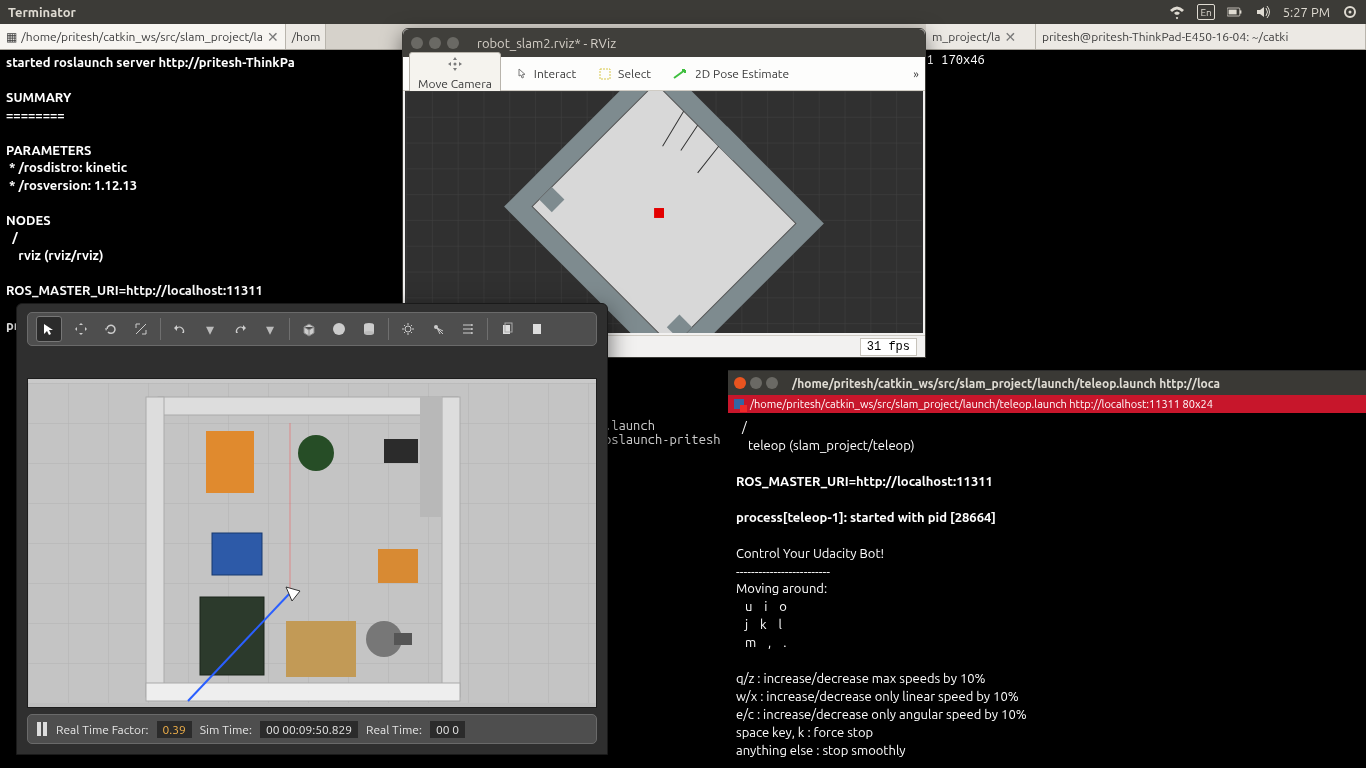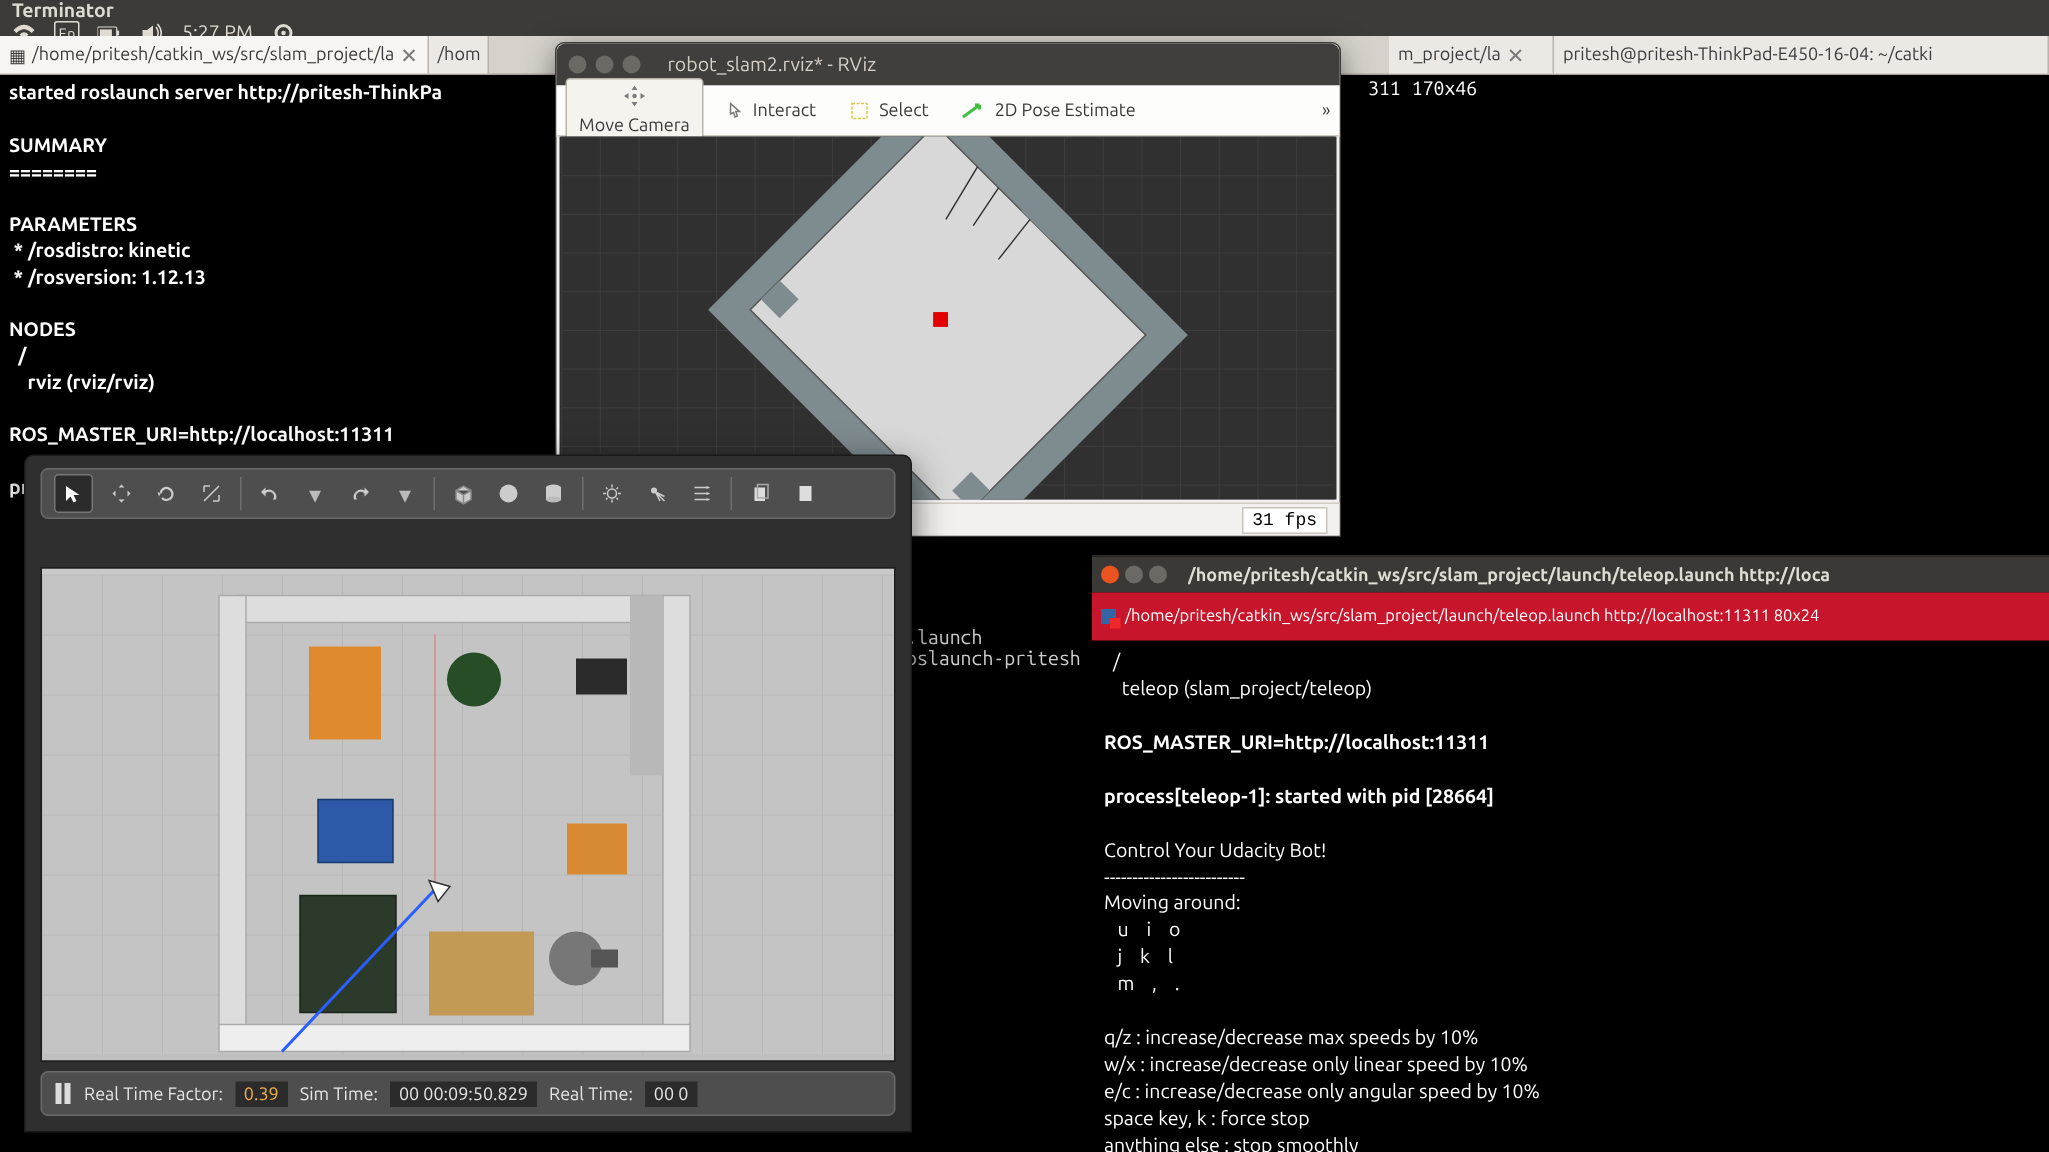--- a/index.html
+++ b/index.html
@@ -1,40 +1,40 @@
 <!DOCTYPE html>
 <html><head>
 <meta charset="utf-8">
 <style>
 * { margin:0; padding:0; box-sizing:border-box; font-family:"Ubuntu",sans-serif; }
 html,body { width:1366px; height:768px; background:#2c2c2c; overflow:hidden; position:relative; }
 .mono { font-family:"Ubuntu Mono","DejaVu Sans Mono",monospace; }
 
 
 .menubar { position:absolute; top:0; left:0; right:0; height:24px; background:#3c3b37;
-  color:#dfdbd2; display:flex; padding:0 8px; font-size:13px; font-weight:bold;flex-direction:column; }
+  color:#dfdbd2; display:flex; align-items:center; padding:0 8px; font-size:13px; font-weight:bold; }
 .menubar .spacer { flex:1; }
 .menubar .tray { display:flex; align-items:center; gap:12px; font-weight:normal; }
 .tray-icon { display:inline-flex; width:16px; height:16px; align-items:center; justify-content:center; }
 
 
 .tabs { position:absolute; top:24px; left:0; right:0; height:26px; background:#d6d2cb;
   display:flex; align-items:stretch; font-size:12px; border-bottom:1px solid #a7a39b; }
 .tab { display:flex; align-items:center; padding:0 6px; border-right:1px solid #b9b5ad;
   background:#ece9e4; color:#3c3c3c; max-width:340px; white-space:nowrap; overflow:hidden;
   text-overflow:ellipsis; gap:4px; }
 .tab.active { background:#f7f5f1; }
 .tab .close { color:#7a7a7a; font-size:14px; }
 
 
 .termbody { position:absolute; top:50px; left:0; right:0; bottom:0; background:#000;
   color:#fff; font-size:13px; line-height:1.35; white-space:pre; padding:4px 6px; }
 
 
-.rviz { position:absolute; top:28px; left:370px; width:524px; height:330px;
+.rviz { position:absolute; top:28px; left:402px; width:524px; height:330px;
   background:#f2f1f0; border:1px solid #3c3b37; border-radius:6px 6px 0 0; box-shadow:0 6px 20px rgba(0,0,0,.5); }
 .rviz-titlebar { height:28px; background:#403f3b; color:#d5d0c8; display:flex; align-items:center;
   padding:0 8px; font-size:13px; border-radius:6px 6px 0 0; }
 .win-btn { width:12px; height:12px; border-radius:50%; background:#6a6964; margin-right:6px; }
 .rviz-toolbar { height:34px; background:#fdfdfc; border-bottom:1px solid #d0ccc4;
   display:flex; align-items:center; gap:4px; padding:0 6px; font-size:12px; color:#3a3a3a; }
 .rviz-btn { display:flex; align-items:center; gap:6px; padding:4px 8px; border:1px solid transparent;
   border-radius:3px; }
 .rviz-btn.act { border:1px solid #b8b4ac; background:#f5f3ee;flex-direction:column; }
 .rviz-view { position:absolute; top:62px; left:2px; right:2px; bottom:24px; background:#303030; }
@@ -62,21 +62,21 @@
 .gaz-box { background:#2b2b2b; padding:2px 6px; color:#f3b24a; }
 .gaz-box.time { color:#e5e5e5; }
 
 
 .teleop { position:absolute; top:370px; left:728px; right:0; bottom:0; background:#000;
   border-top:1px solid #2a2a2a; }
 .teleop-titlebar { height:24px; background:#3a3935; color:#e0ddd5; display:flex; align-items:center;
   padding:0 6px; font-size:12px; font-weight:bold; gap:4px; }
 .teleop-titlebar .btn-close{width:12px;height:12px;border-radius:50%;background:#e95420;}
 .teleop-titlebar .btn-o{width:12px;height:12px;border-radius:50%;background:#6a6964;}
-.teleop-redbar { height:32px; background:#c7162b; color:#fff; display:flex; align-items:center;
+.teleop-redbar { height:18px; background:#c7162b; color:#fff; display:flex; align-items:center;
   padding:0 6px; font-size:11px; }
 .teleop-redbar .sq{width:10px;height:10px;background:#3465a4;margin-right:6px;position:relative;}
 .teleop-redbar .sq::after{content:"";position:absolute;right:-3px;bottom:-3px;width:7px;height:7px;background:#ef2929;}
 .teleop-body { color:#fff; font-size:13px; line-height:1.38; white-space:pre; padding:6px 8px; }
 .teleop-body b{font-weight:bold;}
 
 
 .bg311 { position:absolute; top:52px; left:912px; color:#fff; font-size:13px; }
 
 

